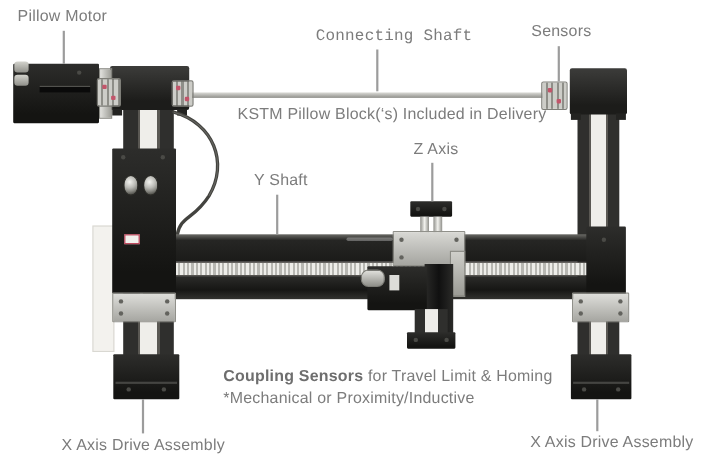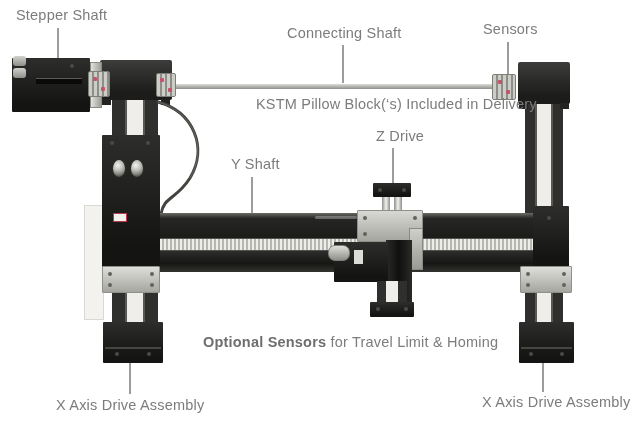--- a/index.html
+++ b/index.html
@@ -160,25 +160,26 @@
   </div>
 
   <div class="leader" style="left:57px;top:28px;height:30px;"></div>
   <div class="leader" style="left:342px;top:45px;height:38px;"></div>
   <div class="leader" style="left:507px;top:42px;height:32px;"></div>
   <div class="leader" style="left:251px;top:177px;height:36px;"></div>
   <div class="leader" style="left:392px;top:148px;height:35px;"></div>
   <div class="leader" style="left:129px;top:363px;height:31px;"></div>
   <div class="leader" style="left:542px;top:363px;height:29px;"></div>
 
-  <div class="label" style="left:16px;top:6px;">Stepper Shaft</div>
-  <div class="label" style="left:287px;top:24px;">Connecting Shaft</div>
+  <div class="label" style="left:16px;top:6px;">Pillow Motor</div>
+  <div class="label" style="left:287px;top:24px;font-family:Liberation Mono, monospace;">Connecting Shaft</div>
   <div class="label" style="left:483px;top:20px;">Sensors</div>
-  <div class="label" style="left:216px;top:95px;margin-left:40px;">KSTM Pillow Block(‘s) Included in Delivery</div>
+  <div class="label" style="left:216px;top:95px;">KSTM Pillow Block(‘s) Included in Delivery</div>
   <div class="label" style="left:231px;top:155px;">Y Shaft</div>
-  <div class="label" style="left:376px;top:127px;">Z Drive</div>
+  <div class="label" style="left:376px;top:127px;">Z Axis</div>
   <div class="label" style="left:203px;top:332px;line-height:20px;">
-    <div><span class="bold">Optional Sensors</span><span> for Travel Limit &amp; Homing</span></div>
+    <div><span class="bold">Coupling Sensors</span><span> for Travel Limit &amp; Homing</span></div>
+    <div>*Mechanical or Proximity/Inductive</div>
   </div>
   <div class="label" style="left:56px;top:396px;">X Axis Drive Assembly</div>
   <div class="label" style="left:482px;top:393px;">X Axis Drive Assembly</div>
 
 </div>
 
 </body></html>

